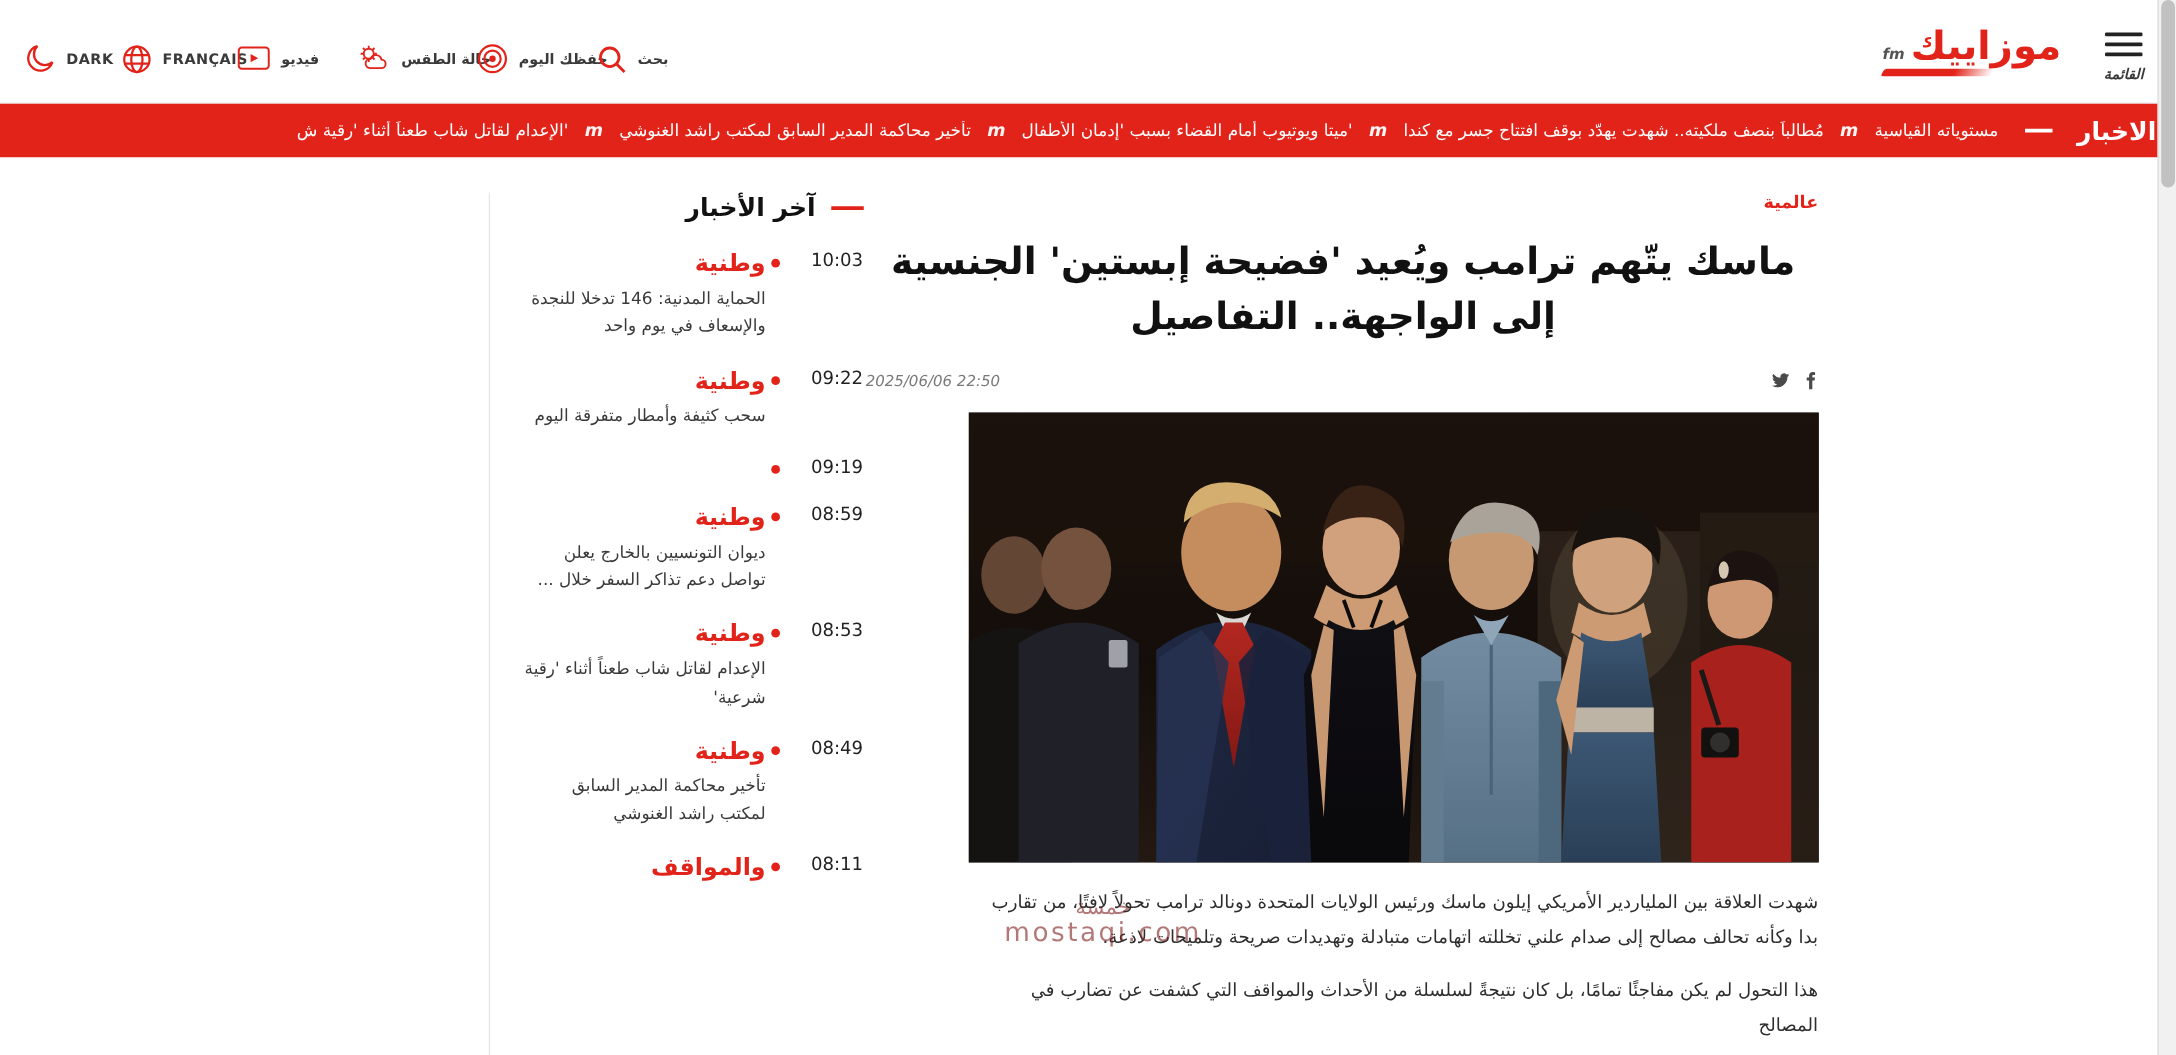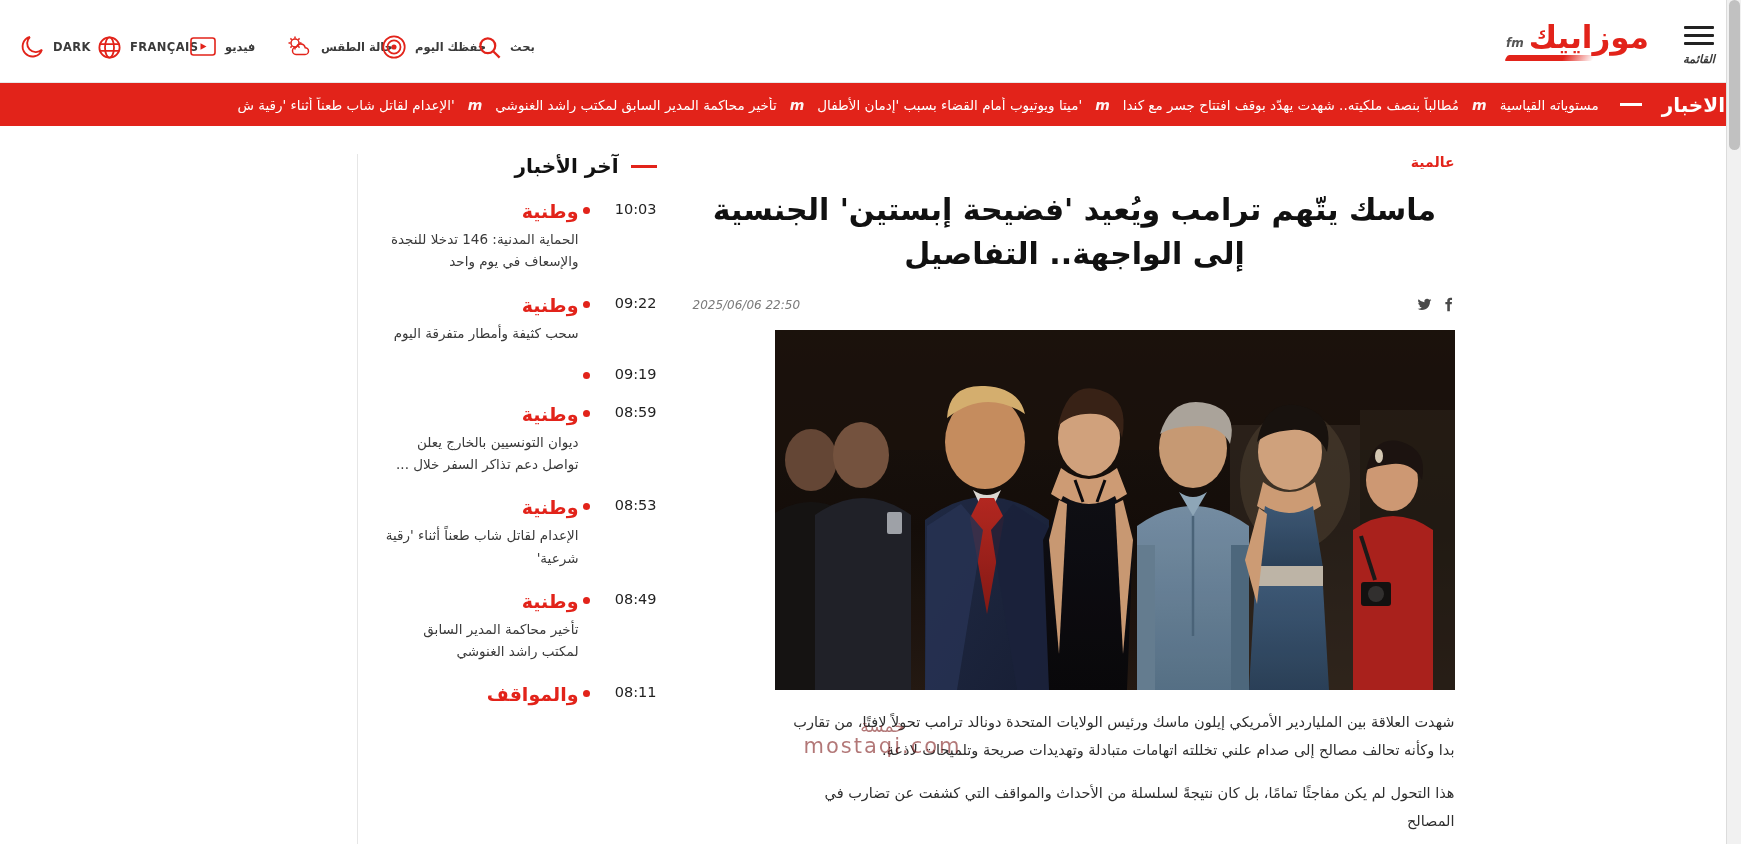--- a/index.html
+++ b/index.html
@@ -183,21 +183,20 @@
   .main-col {
     width: 770px;
     order: 1;
     padding: 0 6px 0 0;
   }
   .side-col {
     width: 300px;
     order: 2;
     border-left: 1px solid #e6e6e6;
     padding-left: 26px;
-    margin-right: 34px;
   }
 
   .side-head {
     display: flex;
     align-items: center;
     justify-content: flex-start;
     gap: 12px;
     margin-bottom: 22px;
     padding-left: 2px;
   }

